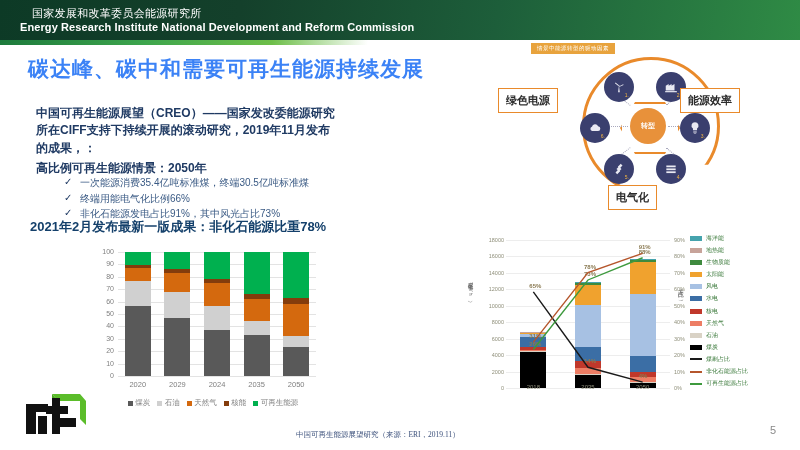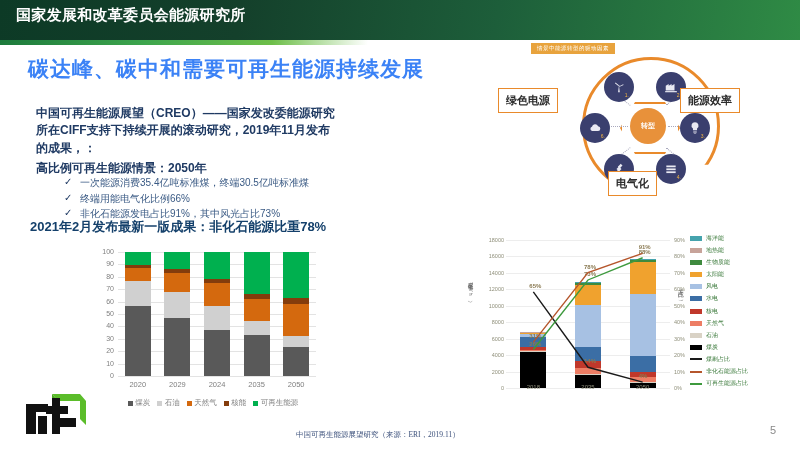--- a/index.html
+++ b/index.html
@@ -2,21 +2,21 @@
 <html><head>
 <meta charset="utf-8">
 <style>
   html,body{margin:0;padding:0;}
   body{width:800px;height:450px;background:#fff;font-family:"Liberation Sans","DejaVu Sans",sans-serif;overflow:hidden;position:relative;}
   .slide{position:relative;width:800px;height:450px;overflow:hidden;background:#fff;}
 
   
   .hdr{position:absolute;left:0;top:0;width:800px;height:40px;
        background:linear-gradient(100deg,#0d3a26 0%,#14402b 30%,#1d5e3a 62%,#2f8b45 100%);}
-  .hdr-cn{position:absolute;left:16px;top:6px;color:#fff;font-size:15px;font-weight:bold;letter-spacing:.3px;}
+  .hdr-cn{position:absolute;left:32px;top:6px;color:#fff;font-size:11px;font-weight:normal;letter-spacing:.3px;}
   .hdr-en{position:absolute;left:20px;top:21px;color:#fff;font-size:11px;font-weight:bold;letter-spacing:.1px;}
   .hdr-bar{position:absolute;left:0;top:40px;width:800px;height:5px;
            background:linear-gradient(90deg,#1d7a3c 0%,#3da54d 18%,#6dbe49 34%,#ffffff 46%,#ffffff 100%);}
 
   
   .title{position:absolute;left:28px;top:55px;font-size:21px;font-weight:bold;color:#3b82f6;letter-spacing:1px;}
 
   
   .para{position:absolute;left:36px;top:105px;width:300px;font-size:12px;font-weight:bold;color:#1f3a63;line-height:1.45;}
   .para2{position:absolute;left:36px;top:160px;font-size:12px;font-weight:bold;color:#1f3a63;}
@@ -75,20 +75,21 @@
   .pageno{position:absolute;left:770px;top:424px;font-size:11px;color:#8a8a8a;}
   .logo{position:absolute;left:18px;top:392px;width:72px;height:48px;}
 </style>
 </head>
 <body>
 
 <div class="slide">
 
   <div class="hdr">
     <div class="hdr-cn">国家发展和改革委员会能源研究所</div>
+    <div class="hdr-en">Energy Research Institute National Development and Reform Commission</div>
   </div>
   <div class="hdr-bar"></div>
 
   <div class="title">碳达峰、碳中和需要可再生能源持续发展</div>
 
   <div class="para">中国可再生能源展望（CREO）——国家发改委能源研究所在CIFF支持下持续开展的滚动研究，2019年11月发布的成果，：</div>
   <div class="para2">高比例可再生能源情景：2050年</div>
 
   <div class="bullets">
     <div class="bl">
@@ -393,21 +394,21 @@
     </div>
     <div class="node" style="left:82px;top:73px;">
       <svg width="14" height="14" viewBox="0 0 24 24" fill="#e9e9f2">
           <path d="M7 17h10a4 4 0 00.3-8 5.5 5.5 0 00-10.5 1A3.6 3.6 0 007 17z"></path>
         </svg>
       <span class="num">6.</span>
     </div>
 
     <div class="lbox" style="left:0px;top:48px;">绿色电源</div>
     <div class="lbox" style="left:182px;top:48px;">能源效率</div>
-    <div class="lbox" style="left:110px;top:131px;">电气化</div>
+    <div class="lbox" style="left:110px;top:145px;">电气化</div>
   </div>
 
   <div class="caption">中国可再生能源展望研究（来源：ERI，2019.11）</div>
   <div class="pageno">5</div>
 
   <div class="logo">
     <svg width="72" height="48" viewBox="0 0 72 48">
       <path d="M34 2 L62 2 L68 9 L68 33 L62 27 L62 9 L40 9 Z" fill="#5bbd2a"></path>
       <path d="M34 2 L40 9 L40 30 L34 24 Z" fill="#4aa81f"></path>
       <path d="M8 12 L30 12 L30 20 L18 20 L18 42 L8 42 Z" fill="#111"></path>

